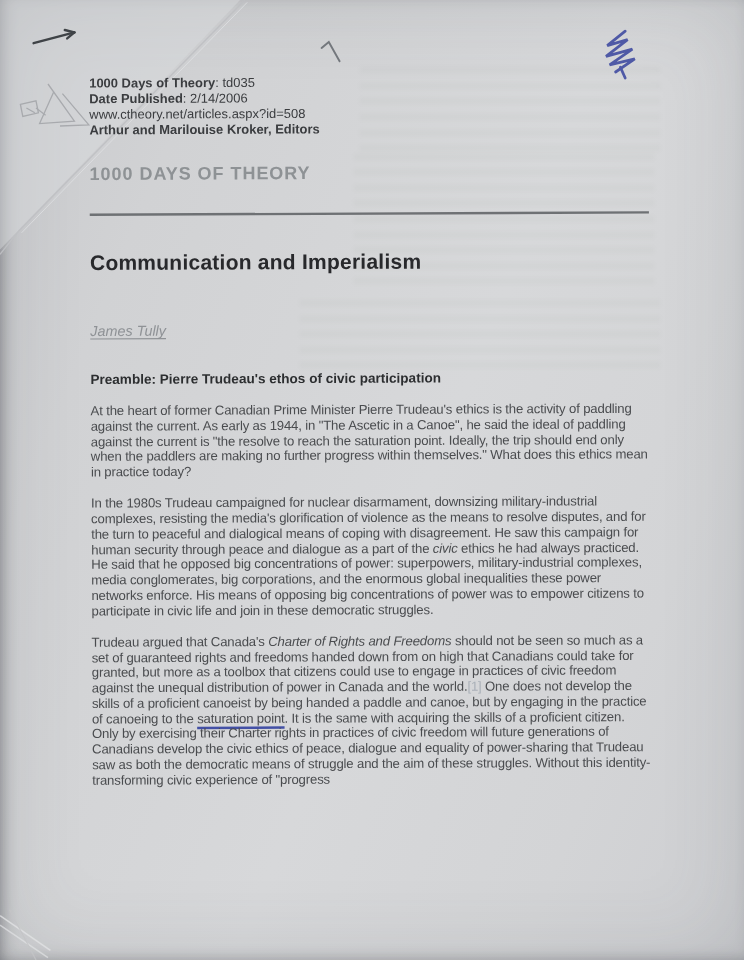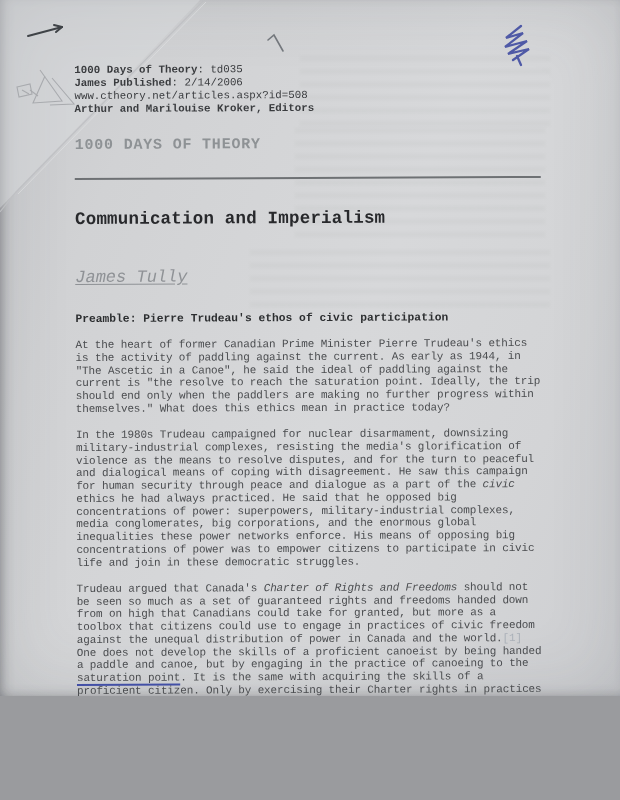--- a/index.html
+++ b/index.html
@@ -1,35 +1,35 @@
 <!DOCTYPE html>
 <html><head>
 <meta charset="utf-8">
 <style>
   html,body{margin:0;padding:0;background:#9a9b9e;}
   .scan{
-    position:relative;width:620px;height:696px;overflow:hidden;
-    font-family:Liberation Mono, monospace;
+    position:relative;width:620px;height:800px;overflow:hidden;
+    font-family:Liberation Sans, sans-serif;
     background:linear-gradient(112deg,#c8c9cc 0%,#d1d2d4 20%,#d7d8da 55%,#d3d4d6 80%,#cdced1 100%);
     box-shadow:inset 0 0 70px rgba(70,72,78,.16), inset 8px 0 14px -8px rgba(40,40,46,.45), inset 0 -6px 12px -6px rgba(60,60,66,.25);
   }
   .bleed{position:absolute;filter:blur(1.6px);opacity:.5;pointer-events:none;
     background:repeating-linear-gradient(to bottom, rgba(120,132,120,.10) 0 5px, rgba(0,0,0,0) 5px 13px);}
   .bleed.b1{left:300px;top:56px;width:250px;height:70px;}
   .bleed.b2{left:295px;top:128px;width:250px;height:115px;}
   .bleed.b3{left:250px;top:250px;width:300px;height:60px;}
   .marks-svg{position:absolute;left:0;top:0;pointer-events:none;}
   .content{position:absolute;left:74px;top:0;width:466px;transform:rotate(-0.25deg);transform-origin:0 0;}
   .header-block{margin-top:64px;font-size:10.8px;line-height:13px;color:#3a3c3f;}
   .header-block .b{font-weight:700;}
   .hline{white-space:nowrap;}
   .banner{margin-top:21px;font-size:15px;font-weight:700;letter-spacing:.8px;color:#8e9295;}
   .rule{margin-top:24px;height:2px;background:#6e7174;width:100%;}
   .title{margin:29px 0 0;font-size:17.5px;font-weight:700;letter-spacing:.2px;color:#28292c;}
-  .author{margin-top:39px;font-size:17px;font-style:italic;color:#8f9296;
+  .author{margin-top:39px;font-size:12px;font-style:italic;color:#8f9296;
     text-decoration:underline;text-underline-offset:2px;display:inline-block;}
   .section-heading{margin:26px 0 0;font-size:11.3px;font-weight:700;color:#2c2e30;}
   .paragraphs{margin-top:14px;font-size:11px;line-height:12.75px;letter-spacing:-.15px;color:#4a4c4f;}
   .paragraphs p{margin:0 0 13.5px;}
   .seg-italic{font-style:italic;}
   .seg-ref{color:#aab0b8;}
   .seg-pen{text-decoration:underline;text-decoration-color:#4350a6;text-decoration-thickness:2px;text-underline-offset:2.5px;}
 </style>
 </head>
 <body>
@@ -70,21 +70,21 @@
       <path d="M0,763 L42,792" stroke="#e2e3e5" stroke-width="1.4" opacity="0.8"></path>
       <path d="M0,771 L40,798" stroke="#e2e3e5" stroke-width="1.2" opacity="0.7"></path>
       <path d="M8,758 L30,800" stroke="#c4c5c7" stroke-width="1" opacity="0.8"></path>
     </g>
   </svg>
 
   <div class="content">
 
     <div class="header-block">
       <div class="hline"><span class="b">1000 Days of Theory</span><span>: td035</span></div>
-      <div class="hline"><span class="b">James Published</span><span>: 2/14/2006</span></div>
+      <div class="hline"><span class="b">Date Published</span><span>: 2/14/2006</span></div>
       <div class="hline">www.ctheory.net/articles.aspx?id=508</div>
       <div class="hline b">Arthur and Marilouise Kroker, Editors</div>
     </div>
 
     <div class="banner">1000 DAYS OF THEORY</div>
 
     <div class="rule"></div>
 
     <h1 class="title">Communication and Imperialism</h1>
 

